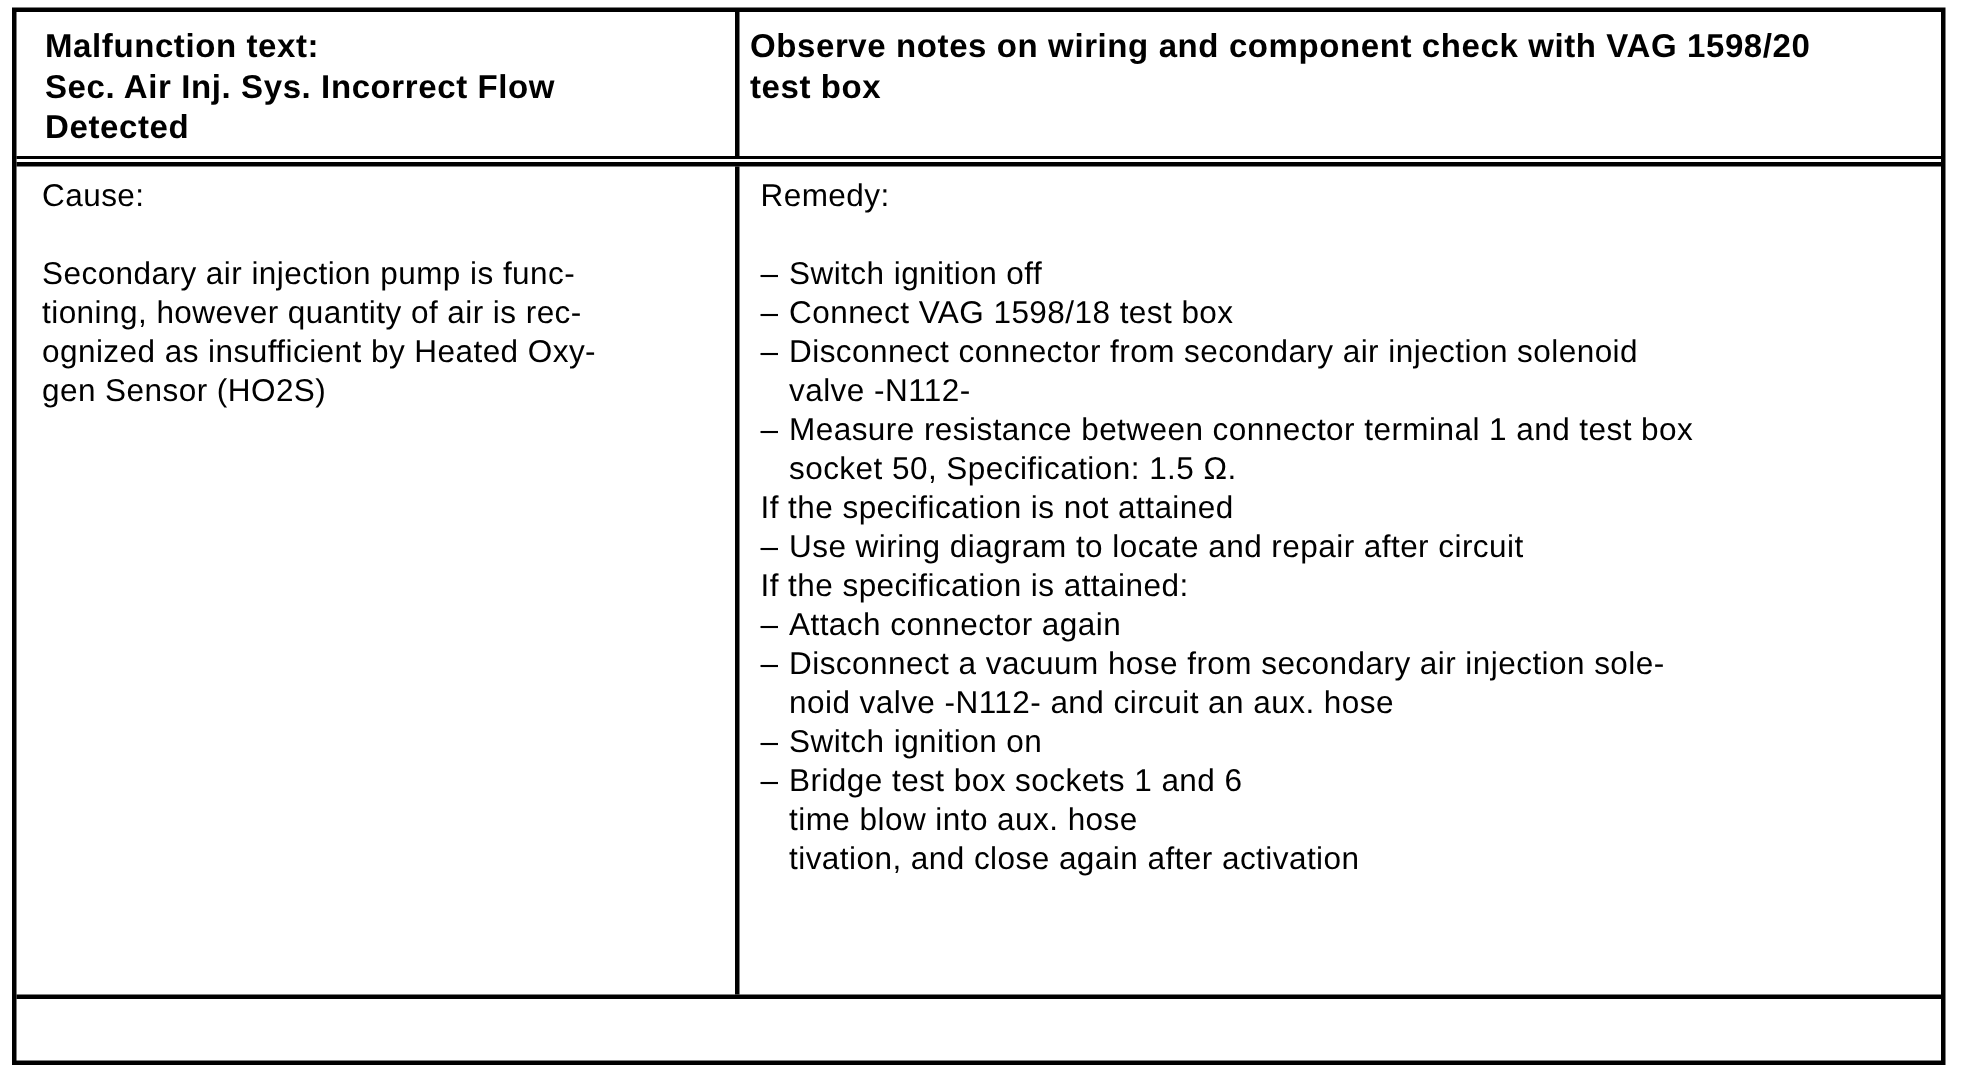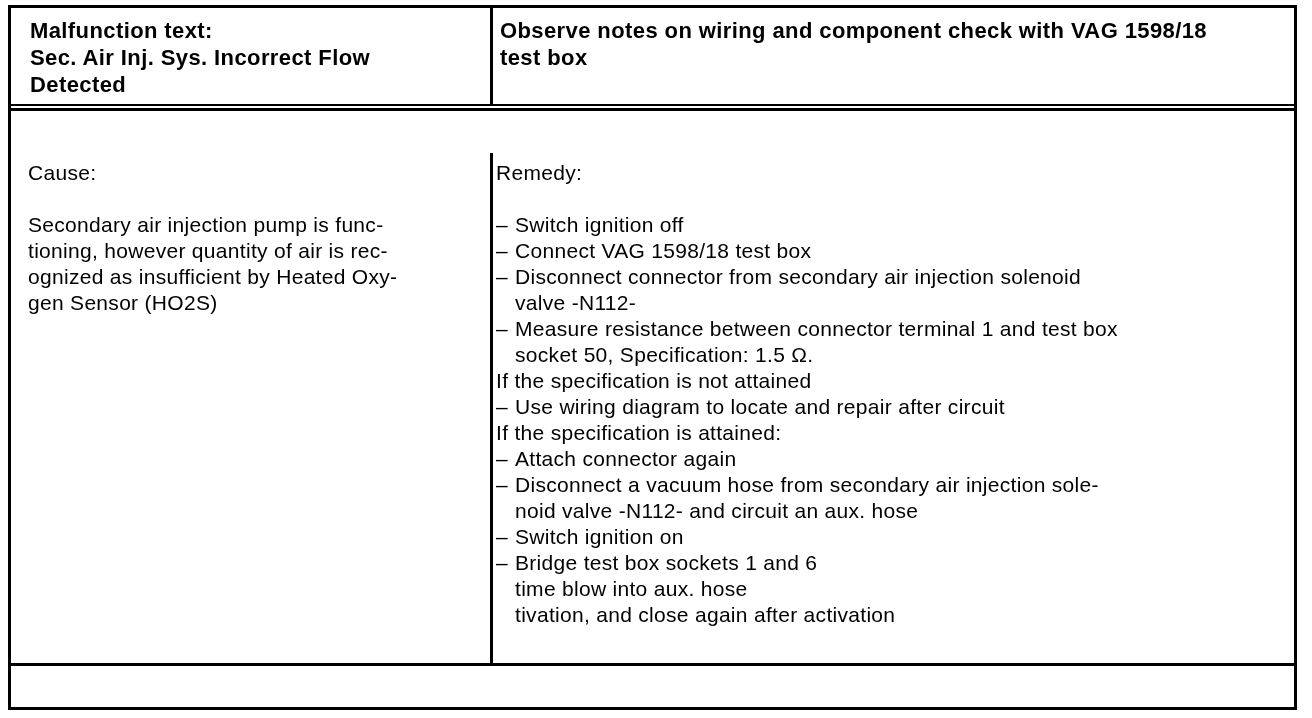--- a/index.html
+++ b/index.html
@@ -58,24 +58,23 @@
     padding-top: 9px;
   }
   .hdr-row .cell.left  { padding-left: 19px; padding-right: 10px; }
   .hdr-row .cell.right { padding-left: 7px;  padding-right: 10px; }
 
   .body-row .cell {
     font-size: 21px;
     line-height: 26px;
     letter-spacing: 0.3px;
     padding-top: 7px;
-    margin-top: 42px;
   }
   .body-row .cell.left  { padding-left: 17px; padding-right: 14px; }
-  .body-row .cell.right { padding-left: 3px;  padding-right: 8px; }
+  .body-row .cell.right { padding-left: 14px;  padding-right: 8px; }
 
   .cell-title { margin-bottom: 26px; }
 
   .line { white-space: nowrap; }
   .line .marker {
     display: inline-block;
     width: 19px;
   }
   .line.cont .marker { visibility: hidden; }
 </style>
@@ -90,21 +89,21 @@
         <div>
 
         <div class="line">Malfunction text:</div>
             <div class="line">Sec. Air Inj. Sys. Incorrect Flow</div>
             <div class="line">Detected</div>
           </div>
       </div>
       <div class="cell right">
         <div>
 
-        <div class="line">Observe notes on wiring and component check with VAG 1598/18</div>
+        <div class="line">Observe notes on wiring and component check with VAG 1598/20</div>
             <div class="line">test box</div>
           </div>
       </div>
     </div>
 
     <div class="dbl-sep"></div>
 
     <div class="row body-row">
       <div class="cell left">
         <div class="cell-title">Cause:</div>

